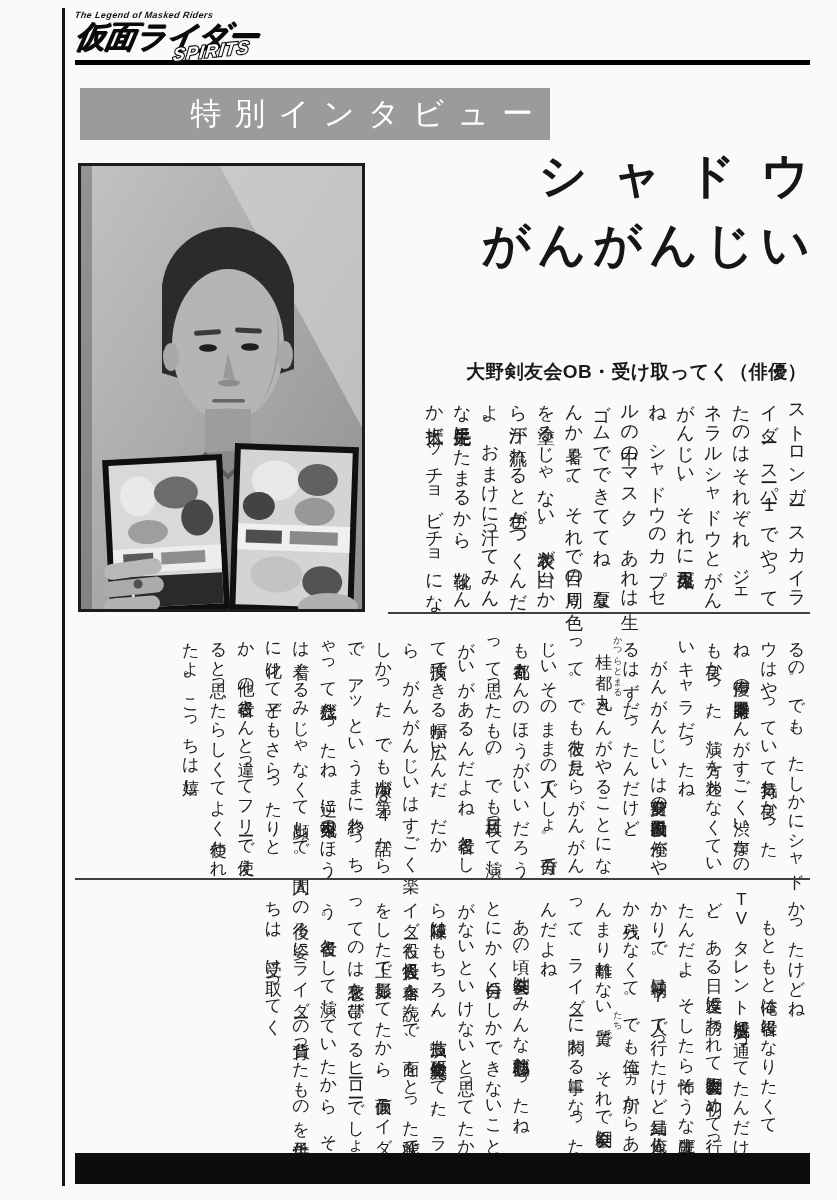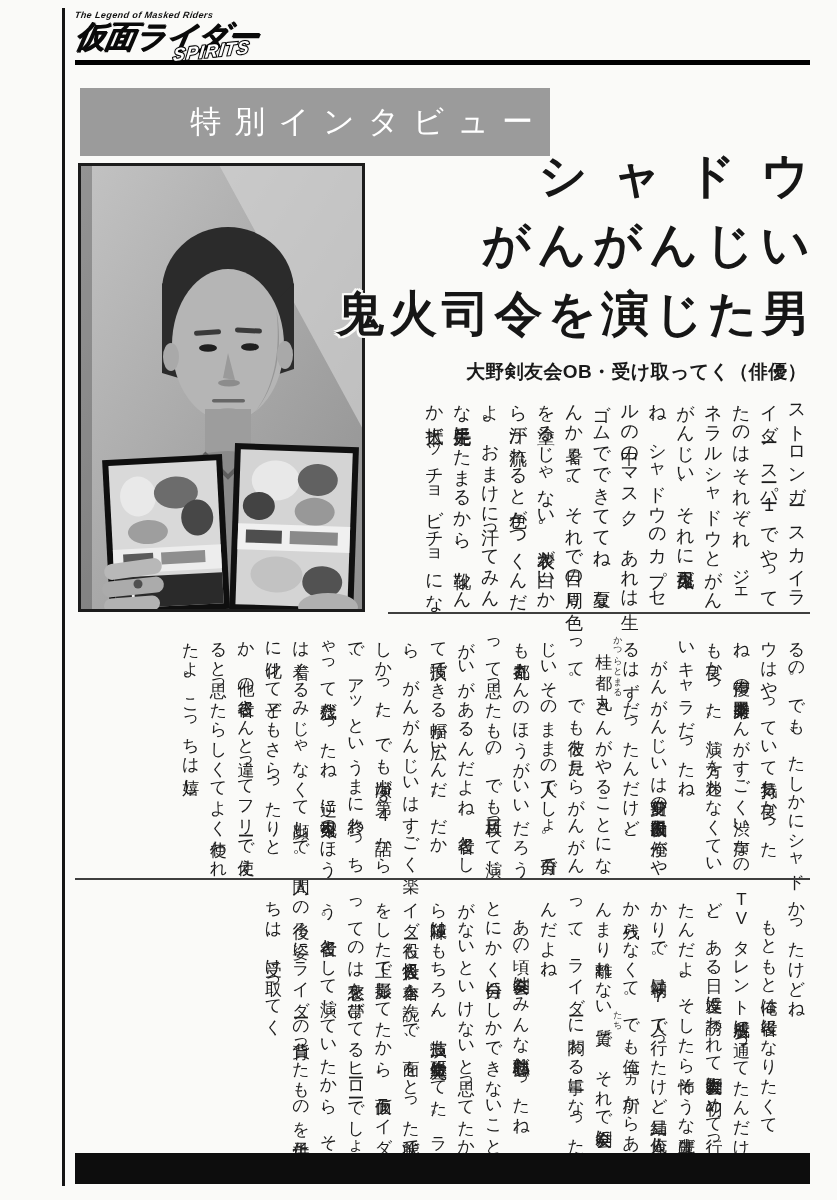--- a/index.html
+++ b/index.html
@@ -24,21 +24,21 @@
     position:absolute;left:98px;top:31px;
     font-size:18px;font-weight:900;font-style:italic;letter-spacing:1px;
     color:#fff;-webkit-text-stroke:2px #000;paint-order:stroke;
     transform:rotate(-6deg) skewX(-12deg);
     text-shadow:0 0 2px #000;
   }
   .top-rule{position:absolute;left:75px;top:60px;width:735px;height:5px;background:#000;z-index:2;}
 
   
   .section-band{
-    position:absolute;left:80px;top:88px;width:470px;height:68px;
+    position:absolute;left:80px;top:88px;width:470px;height:52px;
     background:#9b9b9b;color:#ffffff;
     display:flex;align-items:center;justify-content:flex-end;
     font-size:31px;letter-spacing:.42em;padding-right:4px;box-sizing:border-box;
     font-weight:400;
   }
 
   
   .photo{position:absolute;left:78px;top:163px;width:287px;height:449px;margin:0;z-index:1;}
   .photo svg{display:block;width:100%;height:100%;}
 
@@ -166,21 +166,20 @@
         <circle cx="60" cy="421" r="4.5" fill="#4f4f4f"></circle>
       </g>
       <ellipse cx="250" cy="444" rx="30" ry="14" fill="#b0b0b0"></ellipse>
 
       <rect x="1.5" y="1.5" width="284" height="446" fill="none" stroke="#1c1c1c" stroke-width="3"></rect>
     </svg>
   </figure>
 
   <div class="hl t2">がんがんじい</div>
   <div class="hl t1">シャドウ</div>
-  <div class="hl t3">鬼火司令を演じた男</div>
   <div class="byline">大野剣友会OB・受け取ってく（俳優）</div>
 
   <section class="vtext block1">ストロンガー、スカイライダー、スーパー1でやってたのはそれぞれ、ジェネラルシャドウとがんがんじい、それに鬼火司令だね。シャドウのカプセルの中のマスク、あれは生ゴムでできててね、夏なんか暑くて。それで目の周り色を塗るじゃない。衣装が白いから汗が流れると色がつくんだよ。おまけに汗ってみんな手先足先にたまるから、靴なんか大抵ビッチョビチョにな</section>
 
   <div class="rule rule-mid1"></div>
 
   <section class="vtext block2"><span>るの。でも、たしかにシャドウはやっていて気持ち良かったね。声優の柴田秀勝さんがすごく渋い声なのも良かった。演じ方を迷わなくていいキャラだったね。
 　がんがんじいは変身前の矢田勘次役も俺がやるはずだったんだけど、</span><ruby><span>桂都丸</span><rt>かつらとまる</rt></ruby><span>さんがやることになって。でも彼を見たらがんがんじいそのままの人でしょ。自分でも都丸さんのほうがいいだろうって思ったもの。でも三枚目って演じがいがあるんだよね。役者として演技できる幅が広いんだ。だから、がんがんじいはすごく楽しかった。でも出演が第34話からで、アッというまに終わっちゃって残念だったね。逆に鬼火司令のほうは着ぐるみじゃなくて顔出しで。人間に化けて子どもさらったりとか、他の役者さんと違ってフリーで使えると思ったらしくてよく使われたよ。こっちは嬉し</span></section>
 
   <div class="rule rule-mid2"></div>

